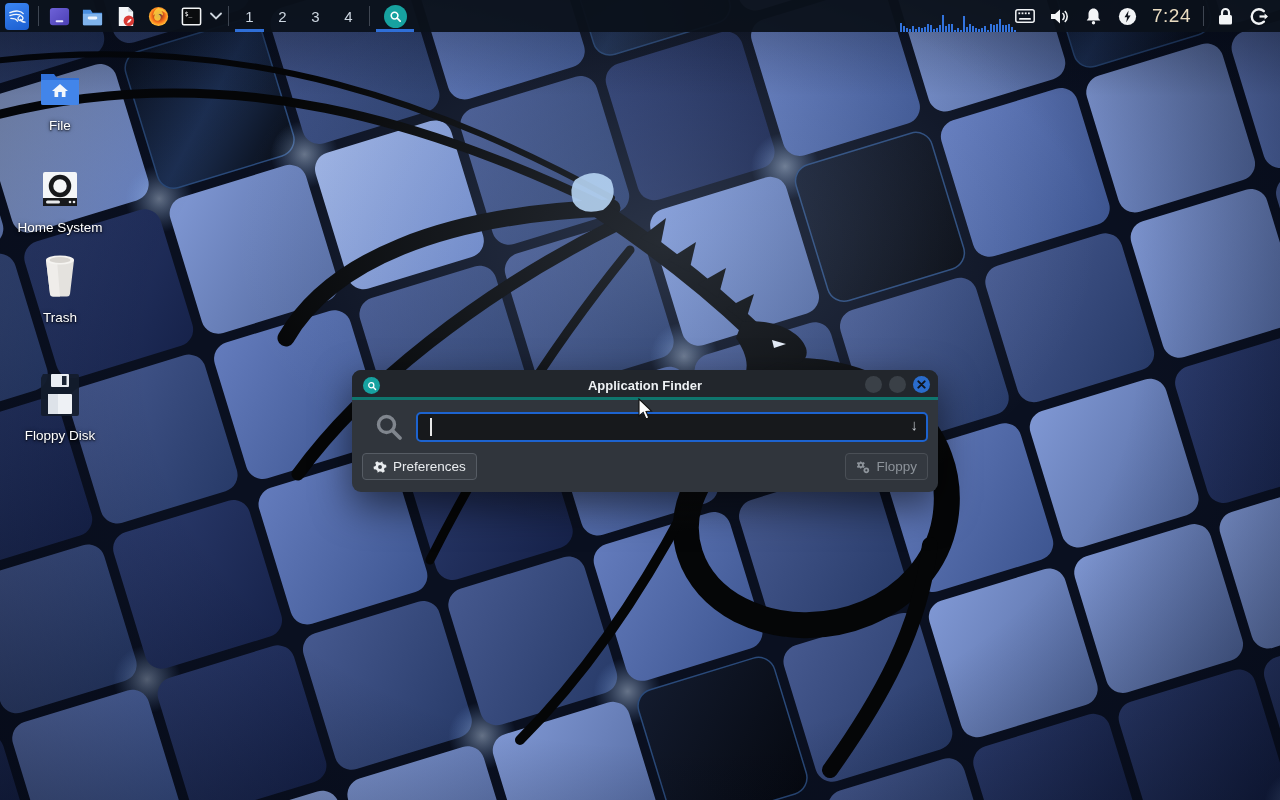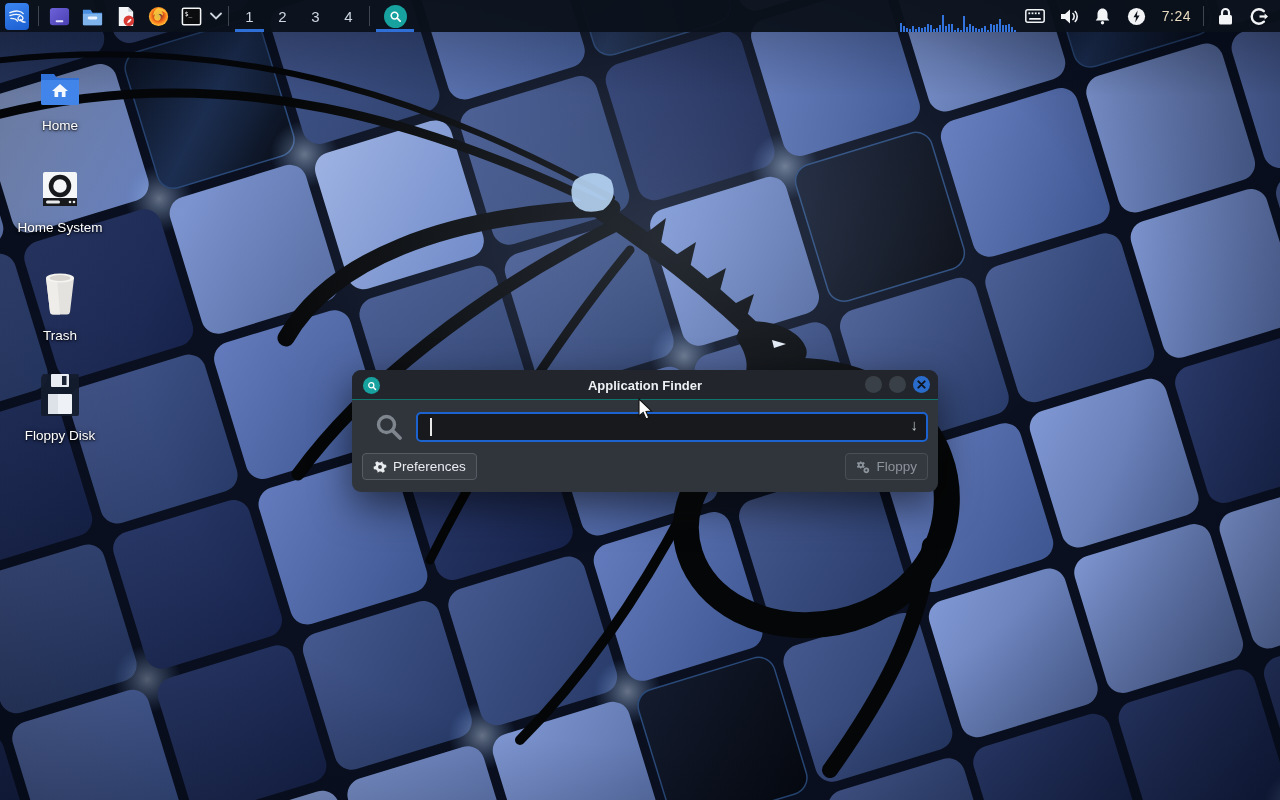--- a/index.html
+++ b/index.html
@@ -32,34 +32,34 @@
     align-items:center; justify-content:center; }
   .ws-btn { width:33px; font-size:15px; color:#cdd6e0; }
   #task-finder { width:42px; }
   .teal-circle { width:23px; height:23px; border-radius:50%; background:#17a2a0;
     display:flex; align-items:center; justify-content:center; }
   #cpu-graph { position:absolute; left:900px; bottom:0; width:118px; height:30px;
     display:flex; align-items:flex-end; gap:1px; }
   #cpu-graph i { display:block; width:2px; background:#3273dd; }
   #tray { position:absolute; right:0; top:0; height:32px; display:flex; align-items:center; }
   .tray-ic { width:34px; display:flex; justify-content:center; align-items:center; height:32px; }
-  #clock { font-size:14px; color:#e9dcc1; padding:0 8px; letter-spacing:.5px; }
+  #clock { font-size:19px; color:#e9dcc1; padding:0 8px; letter-spacing:.5px; }
 
   
   .desk-icon { position:absolute; width:110px; left:5px; text-align:center; cursor:default; }
   .desk-icon .glyph { display:flex; justify-content:center; align-items:flex-end; height:48px; }
   .desk-icon .lbl { margin-top:12px; color:#fff; font-size:13.5px;
     text-shadow:0 1px 2px rgba(0,0,0,0.85), 0 0 4px rgba(0,0,0,0.6); }
 
   
   #finder { position:absolute; left:352px; top:370px; width:586px; height:122px;
     border-radius:9px; background:#30353c; box-shadow:0 14px 38px rgba(0,0,0,0.55);
     z-index:60; overflow:hidden; }
   #finder-titlebar { height:30px; background:#22262c; display:flex; align-items:center;
-    position:relative; border-bottom:1px solid #0f766e; }
+    position:relative; border-bottom:3px solid #0f766e; }
   #finder-title { position:absolute; left:0; right:0; top:0; height:30px;
     display:flex; align-items:center; justify-content:center;
     font-size:13px; font-weight:bold; color:#eef1f4; }
   #finder-app-icon { position:absolute; left:11px; top:7px; width:17px; height:17px;
     border-radius:50%; background:#17a2a0; display:flex; align-items:center;
     justify-content:center; z-index:2; }
   .win-btns { position:absolute; right:8px; top:6px; display:flex; gap:7px; z-index:2; }
   .win-circle { width:17px; height:17px; border-radius:50%; background:#3a4047;
     display:flex; align-items:center; justify-content:center; }
   .win-circle.close { background:#2a6ccc; }
@@ -487,38 +487,38 @@
 
 <div class="desk-icon" style="top:58px;">
   <div class="glyph">
     <svg width="42" height="36" viewBox="0 0 42 36">
       <path d="M2,4 h13 l3,4 h22 v25 a2,2 0 0 1 -2,2 h-34 a2,2 0 0 1 -2,-2 z" fill="#2f6fd8"></path>
       <path d="M2,10 h38 v23 a2,2 0 0 1 -2,2 h-34 a2,2 0 0 1 -2,-2 z" fill="#4285ea"></path>
       <path d="M21,14 l8,7 h-2.5 v6 h-11 v-6 H13 z" fill="#f4f7fb"></path>
       <rect x="19.2" y="22" width="3.6" height="5" fill="#4285ea"></rect>
     </svg>
   </div>
-  <div class="lbl">Home</div>
+  <div class="lbl">File</div>
 </div>
 
 <div class="desk-icon" style="top:160px;">
   <div class="glyph">
     <svg width="38" height="38" viewBox="0 0 38 38">
       <rect x="2" y="2" width="34" height="34" rx="2" fill="#f4f6f8"></rect>
       <circle cx="19" cy="16" r="9" fill="none" stroke="#17191c" stroke-width="4.5"></circle>
       <rect x="2" y="28" width="34" height="8" fill="#17191c"></rect>
       <rect x="5" y="30.5" width="14" height="3" rx="1.5" fill="#e8eaec"></rect>
       <circle cx="29" cy="32" r="1.3" fill="#e8eaec"></circle>
         <circle cx="33" cy="32" r="1.3" fill="#e8eaec"></circle>
     </svg>
   </div>
   <div class="lbl">Home System</div>
 </div>
 
-<div class="desk-icon" style="top:268px;">
+<div class="desk-icon" style="top:250px;">
   <div class="glyph">
     <svg width="40" height="46" viewBox="0 0 40 46">
       <path d="M6,8 L10,42 a3,3 0 0 0 3,2.5 h14 a3,3 0 0 0 3,-2.5 L34,8 z" fill="#e4e2de"></path>
       <path d="M6,8 L10,42 a3,3 0 0 0 3,2.5 h7 L17,8 z" fill="#efedea"></path>
       <ellipse cx="20" cy="8" rx="14" ry="4.5" fill="#f5f4f1"></ellipse>
       <ellipse cx="20" cy="8" rx="10.5" ry="3" fill="#d8d5d0"></ellipse>
     </svg>
   </div>
   <div class="lbl">Trash</div>
 </div>

